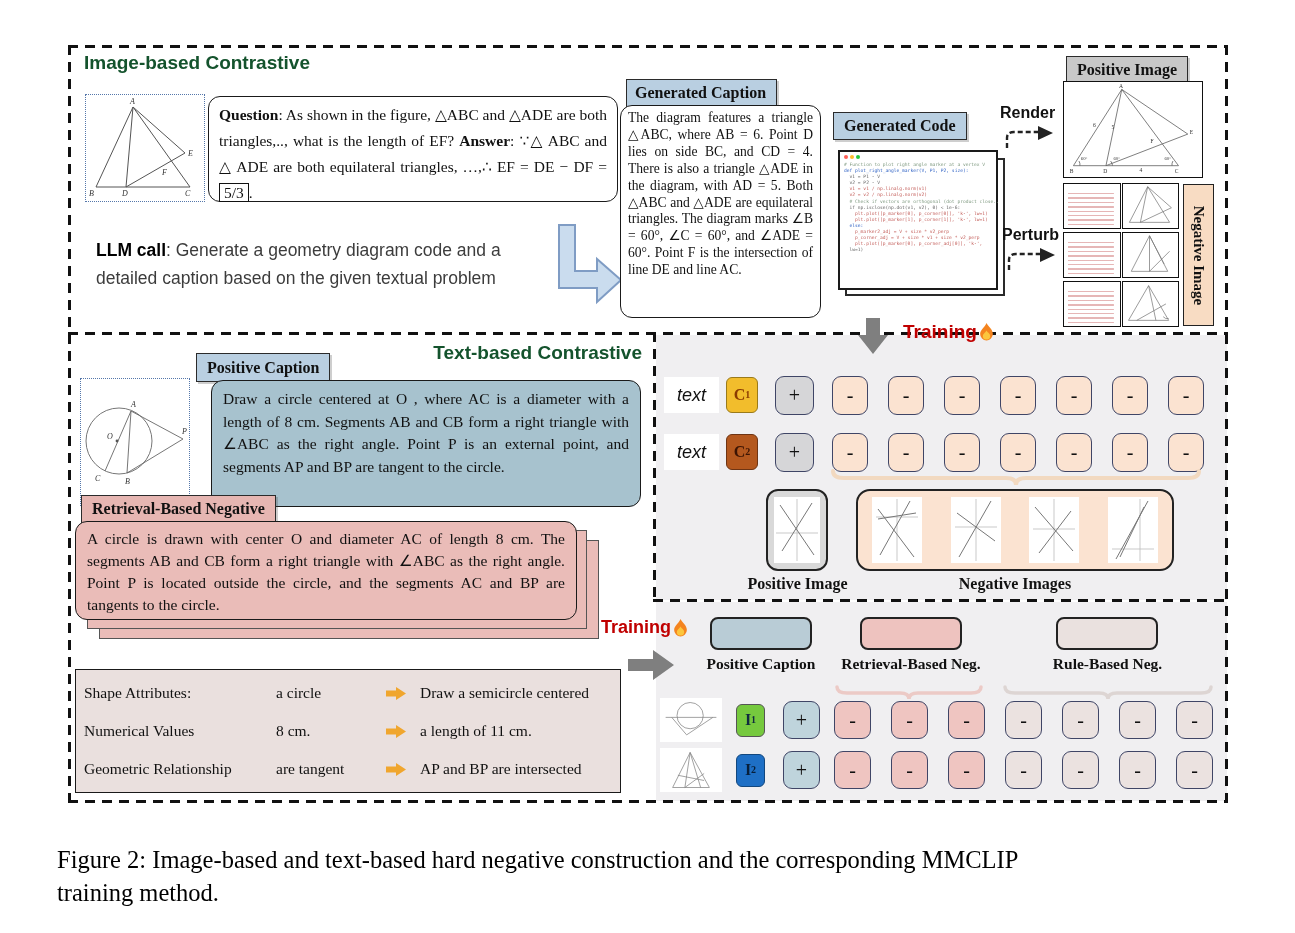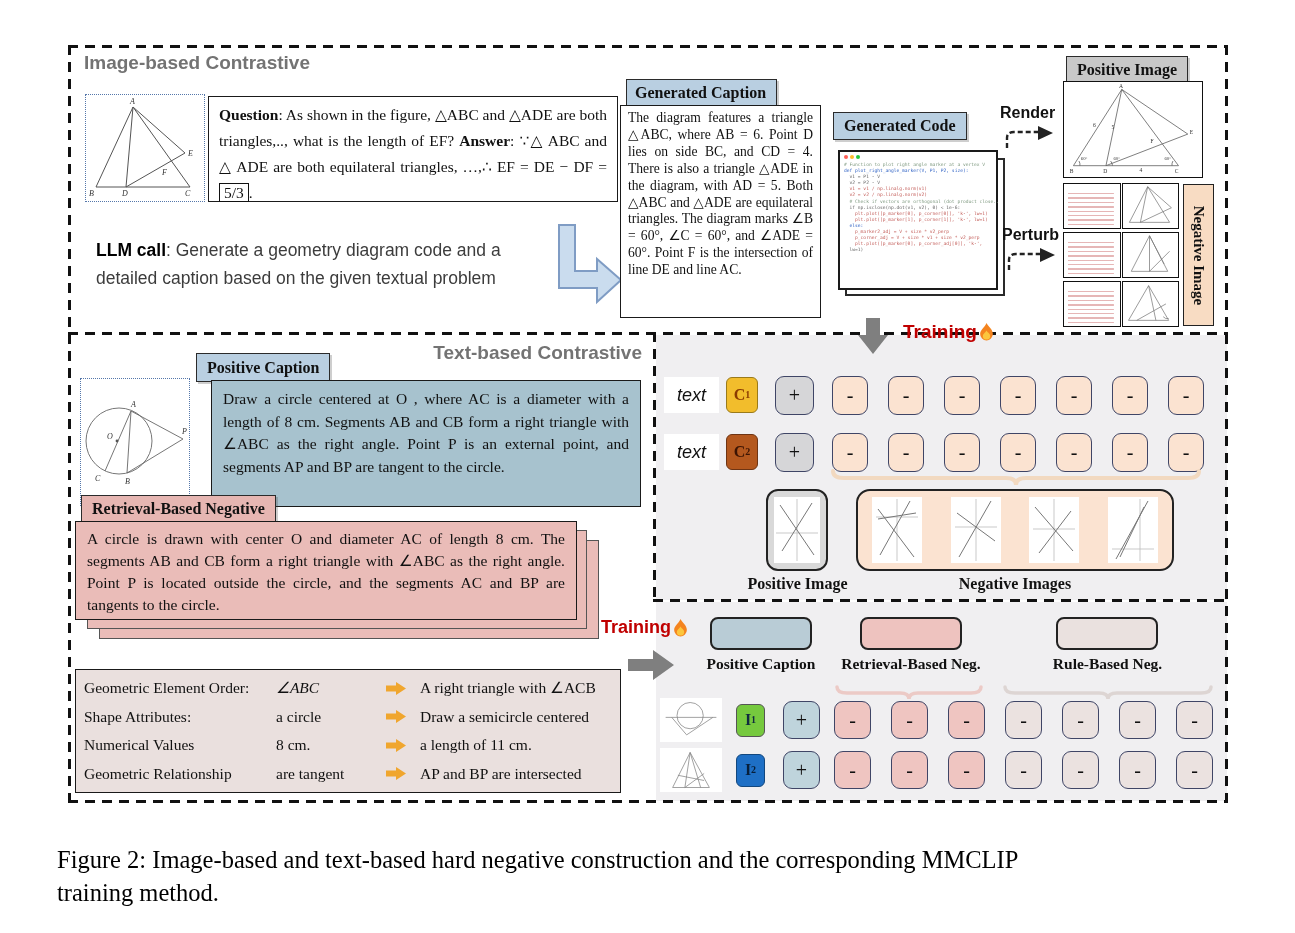--- a/index.html
+++ b/index.html
@@ -8,32 +8,32 @@
   .abs{position:absolute;}
   .sans{font-family:"Liberation Sans",sans-serif;}
   .mono{font-family:"DejaVu Sans Mono",monospace;}
 
   
   .dash-h{height:3px;background:repeating-linear-gradient(90deg,#111 0 10px,transparent 10px 17px);}
   .dash-v{width:3px;background:repeating-linear-gradient(180deg,#111 0 10px,transparent 10px 17px);}
 
   .gray-panel{background:#f0eff1;}
 
-  .sec-title{font-family:"Liberation Sans",sans-serif;font-weight:bold;font-size:19px;color:#737373;}
+  .sec-title{font-family:"Liberation Sans",sans-serif;font-weight:bold;font-size:19px;color:#14532d;}
 
   .hdr{display:inline-flex;align-items:center;justify-content:center;
        border:1.6px solid #2b2b2b;font-weight:bold;font-size:16px;
        font-family:"Liberation Serif",serif;padding:0 10px;box-shadow:2px 2px 0 rgba(60,60,60,.25);}
   .hdr-blue{background:#b9cfe1;}
   .hdr-gray{background:#c8c8c8;}
   .hdr-pink{background:#e6b6b2;}
   .hdr-rule{background:#e9dfdd;margin-top:27px;}
 
   .body-box{border:1.6px solid #1a1a1a;}
-  .jtext{text-align:justify;}
+  .jtext{text-align:justify;border-radius:12px;}
 
   
   .sq{display:flex;align-items:center;justify-content:center;border:1.7px solid #3f4566;
       border-radius:9px;font-family:"Liberation Serif",serif;font-size:20px;line-height:1;
       width:36px;height:39px;box-sizing:border-box;flex:0 0 auto;}
   .sq-plus-top{width:39px;background:#d6d6d8;}
   .sq-minus-top{background:#fbe3d1;}
   .sq-plus-bot{width:37px;height:38px;background:#bfd4dc;}
   .sq-minus-pink{width:37px;height:38px;background:#efc5c1;}
   .sq-minus-gray{width:37px;height:38px;background:#ebe2e0;}
@@ -247,28 +247,20 @@
   <div class="abs" style="left:87px;top:530px;width:500px;height:99px;background:#eabcb8;border:1.5px solid #555;box-sizing:border-box;"></div>
   <div class="abs body-box jtext" style="left:75px;top:521px;width:502px;height:99px;background:#eabcb8;padding:6px 11px;font-size:15.5px;line-height:22px;box-sizing:border-box;">
     <span>A circle is drawn with center O and diameter AC of length 8 cm. The segments AB and CB form a right triangle with ∠ABC as the right angle. Point P is located outside the circle, and the segments AC and BP are tangents to the circle.</span>
   </div>
 
   <div class="abs hdr hdr-rule" style="left:81px;top:643px;height:26px;">
     <span>Rule-Based Negative</span>
   </div>
   <div class="abs body-box" style="left:75px;top:669px;width:546px;height:124px;background:#eae0de;box-sizing:border-box;display:flex;flex-direction:column;justify-content:space-around;padding:4px 8px;font-size:15.5px;">
     <div class="row-flex">
-      <span style="width:192px;">Geometric Element Order:</span>
-      <span style="width:110px;font-style:italic;">∠ABC</span>
-      <svg width="20" height="13" viewBox="0 0 20 13" style="margin-right:14px;">
-          <polygon points="0,3.5 10,3.5 10,0 20,6.5 10,13 10,9.5 0,9.5" fill="#f0a62e"></polygon>
-        </svg>
-      <span>A right triangle with ∠ACB</span>
-    </div>
-    <div class="row-flex">
       <span style="width:192px;">Shape Attributes:</span>
       <span style="width:110px;">a circle</span>
       <svg width="20" height="13" viewBox="0 0 20 13" style="margin-right:14px;">
           <polygon points="0,3.5 10,3.5 10,0 20,6.5 10,13 10,9.5 0,9.5" fill="#f0a62e"></polygon>
         </svg>
       <span>Draw a semicircle centered</span>
     </div>
     <div class="row-flex">
       <span style="width:192px;">Numerical Values</span>
       <span style="width:110px;">8 cm.</span>

